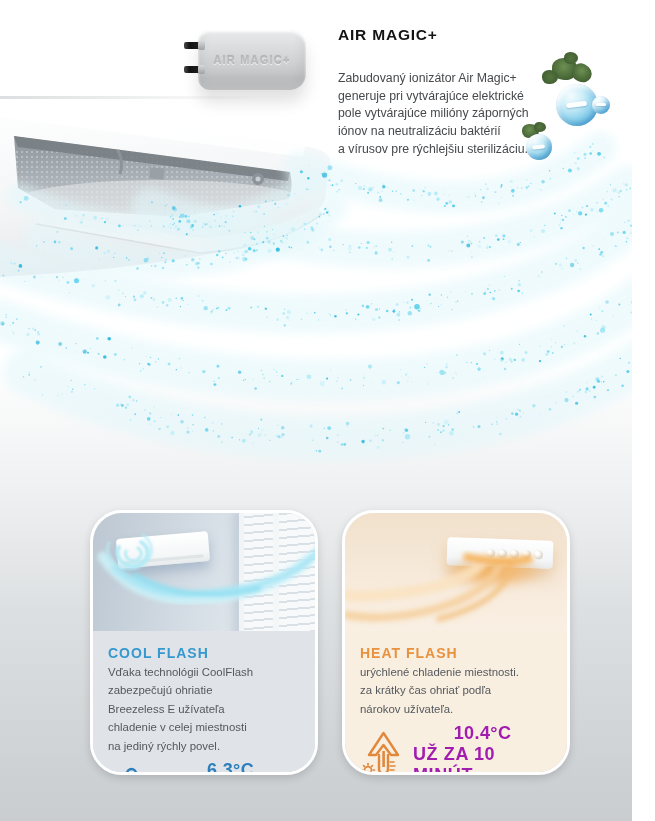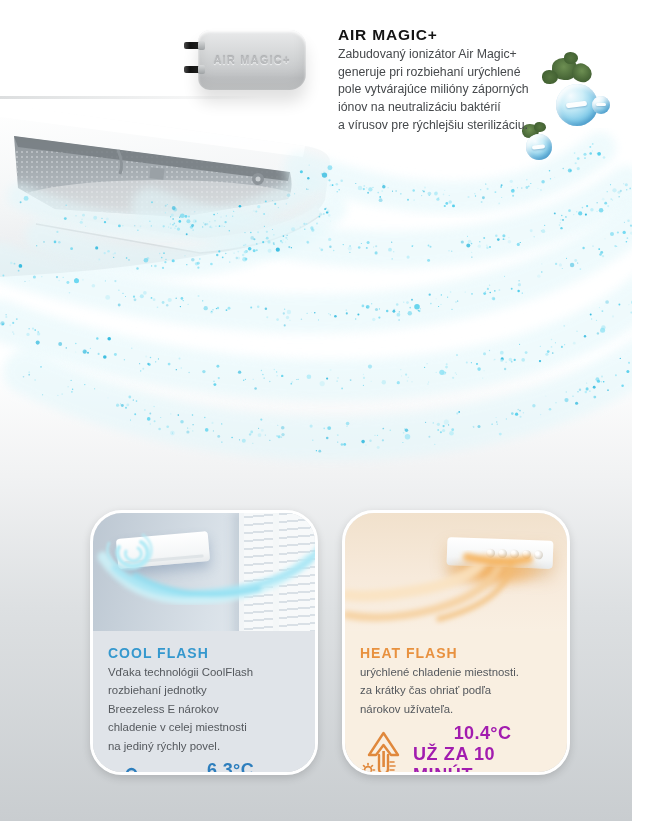--- a/index.html
+++ b/index.html
@@ -25,21 +25,21 @@
     text-shadow:0 1px 1px #f4f5f6, 0 -1px 1px #a8aaac; }
   .pin { position:absolute; left:-14px; height:7px; width:17px; border-radius:2px;
     background:linear-gradient(90deg,#4a4a4a 0%,#111 35%,#222 100%); }
   .pin::after { content:""; position:absolute; right:-4px; top:-1px; width:7px; height:9px;
     border-radius:2px; background:linear-gradient(180deg,#d7d9da,#9fa3a5); }
   .pin.p1 { top:12px; } .pin.p2 { top:36px; }
 
   
   .intro { position:absolute; left:338px; top:26px; width:280px; z-index:6; }
   .intro-title { font-size:15.5px; font-weight:bold; color:#141414; letter-spacing:.8px; }
-  .intro-text { margin-top:2px; font-size:12.3px; line-height:17.7px; color:#46494c; }
+  .intro-text { margin-top:26px; font-size:12.3px; line-height:17.7px; color:#46494c; }
 
   
   .decor { position:absolute; z-index:4; }
   .bubble { position:absolute; border-radius:50%;
     background:radial-gradient(circle at 35% 28%, #f4fbfe 0%, #cdeef8 30%, #86cdea 62%, #57abd8 88%, #7fc4e4 100%);
     box-shadow:inset -2px -3px 5px rgba(30,110,170,.35), inset 2px 3px 4px #ffffff; }
   .ionbar { position:absolute; background:#ffffff; border-radius:3px; opacity:.95;
     box-shadow:0 1px 2px rgba(40,110,160,.4); }
   .moss { position:absolute; border-radius:45% 55% 50% 48%;
     background:radial-gradient(circle at 45% 40%, #6d8f52 0%, #4c6b3a 55%, #37512b 100%); }
@@ -1012,21 +1012,21 @@
   <div class="device">
     <div class="pin p1"></div>
     <div class="pin p2"></div>
     <span class="device-label">AIR MAGIC+</span>
   </div>
 
   <div class="intro">
     <div class="intro-title">AIR MAGIC+</div>
     <div class="intro-text">
       <div>Zabudovaný ionizátor Air Magic+</div>
-      <div>generuje pri rozbiehaní urýchlené</div>
+      <div>generuje pri vytvárajúce elektrické</div>
       <div>pole vytvárajúce milióny záporných</div>
       <div>iónov na neutralizáciu baktérií</div>
       <div>a vírusov pre rýchlejšiu sterilizáciu.</div>
     </div>
   </div>
 
   <div class="decor" style="left:520px; top:50px; width:130px; height:130px;">
     <div class="moss" style="left:32px; top:8px; width:26px; height:22px;"></div>
     <div class="moss speck" style="left:22px; top:20px; width:16px; height:14px;"></div>
     <div class="moss" style="left:52px; top:14px; width:20px; height:18px; transform:rotate(25deg);"></div>
@@ -1070,22 +1070,22 @@
           <path d="M26,34 a15,13 0 1,0 22,-5" stroke-width="4"></path>
           <path d="M33,38 a8,7 0 1,0 12,-3" stroke-width="3"></path>
           <path d="M16,30 a22,19 0 1,0 34,-8" stroke-width="3" opacity=".7"></path>
         </g>
       </svg>
     </div>
     <div class="card-body">
       <div class="card-title">COOL FLASH</div>
       <div class="card-text">
         <div>Vďaka technológii CoolFlash</div>
-        <div>rozbiehaní jednotky</div>
-        <div>Breezeless E nárokov</div>
+        <div>zabezpečujú ohriatie</div>
+        <div>Breezeless E užívateľa</div>
         <div>chladenie v celej miestnosti</div>
         <div>na jediný rýchly povel.</div>
       </div>
       <div class="stat-row">
         <svg class="stat-icon" width="46" height="52" viewBox="0 0 46 52">
           <g stroke="#2d7ebd" fill="none" stroke-width="2.4" stroke-linejoin="round" stroke-linecap="round">
             <rect x="19" y="3" width="9" height="22" rx="4.5"></rect>
             <path d="M9,25 h7 l7.5,10 l7.5,-10 h7 L23.5,48 Z"></path>
           </g>
           <rect x="22.3" y="9" width="2.6" height="13" fill="#2d7ebd"></rect>

